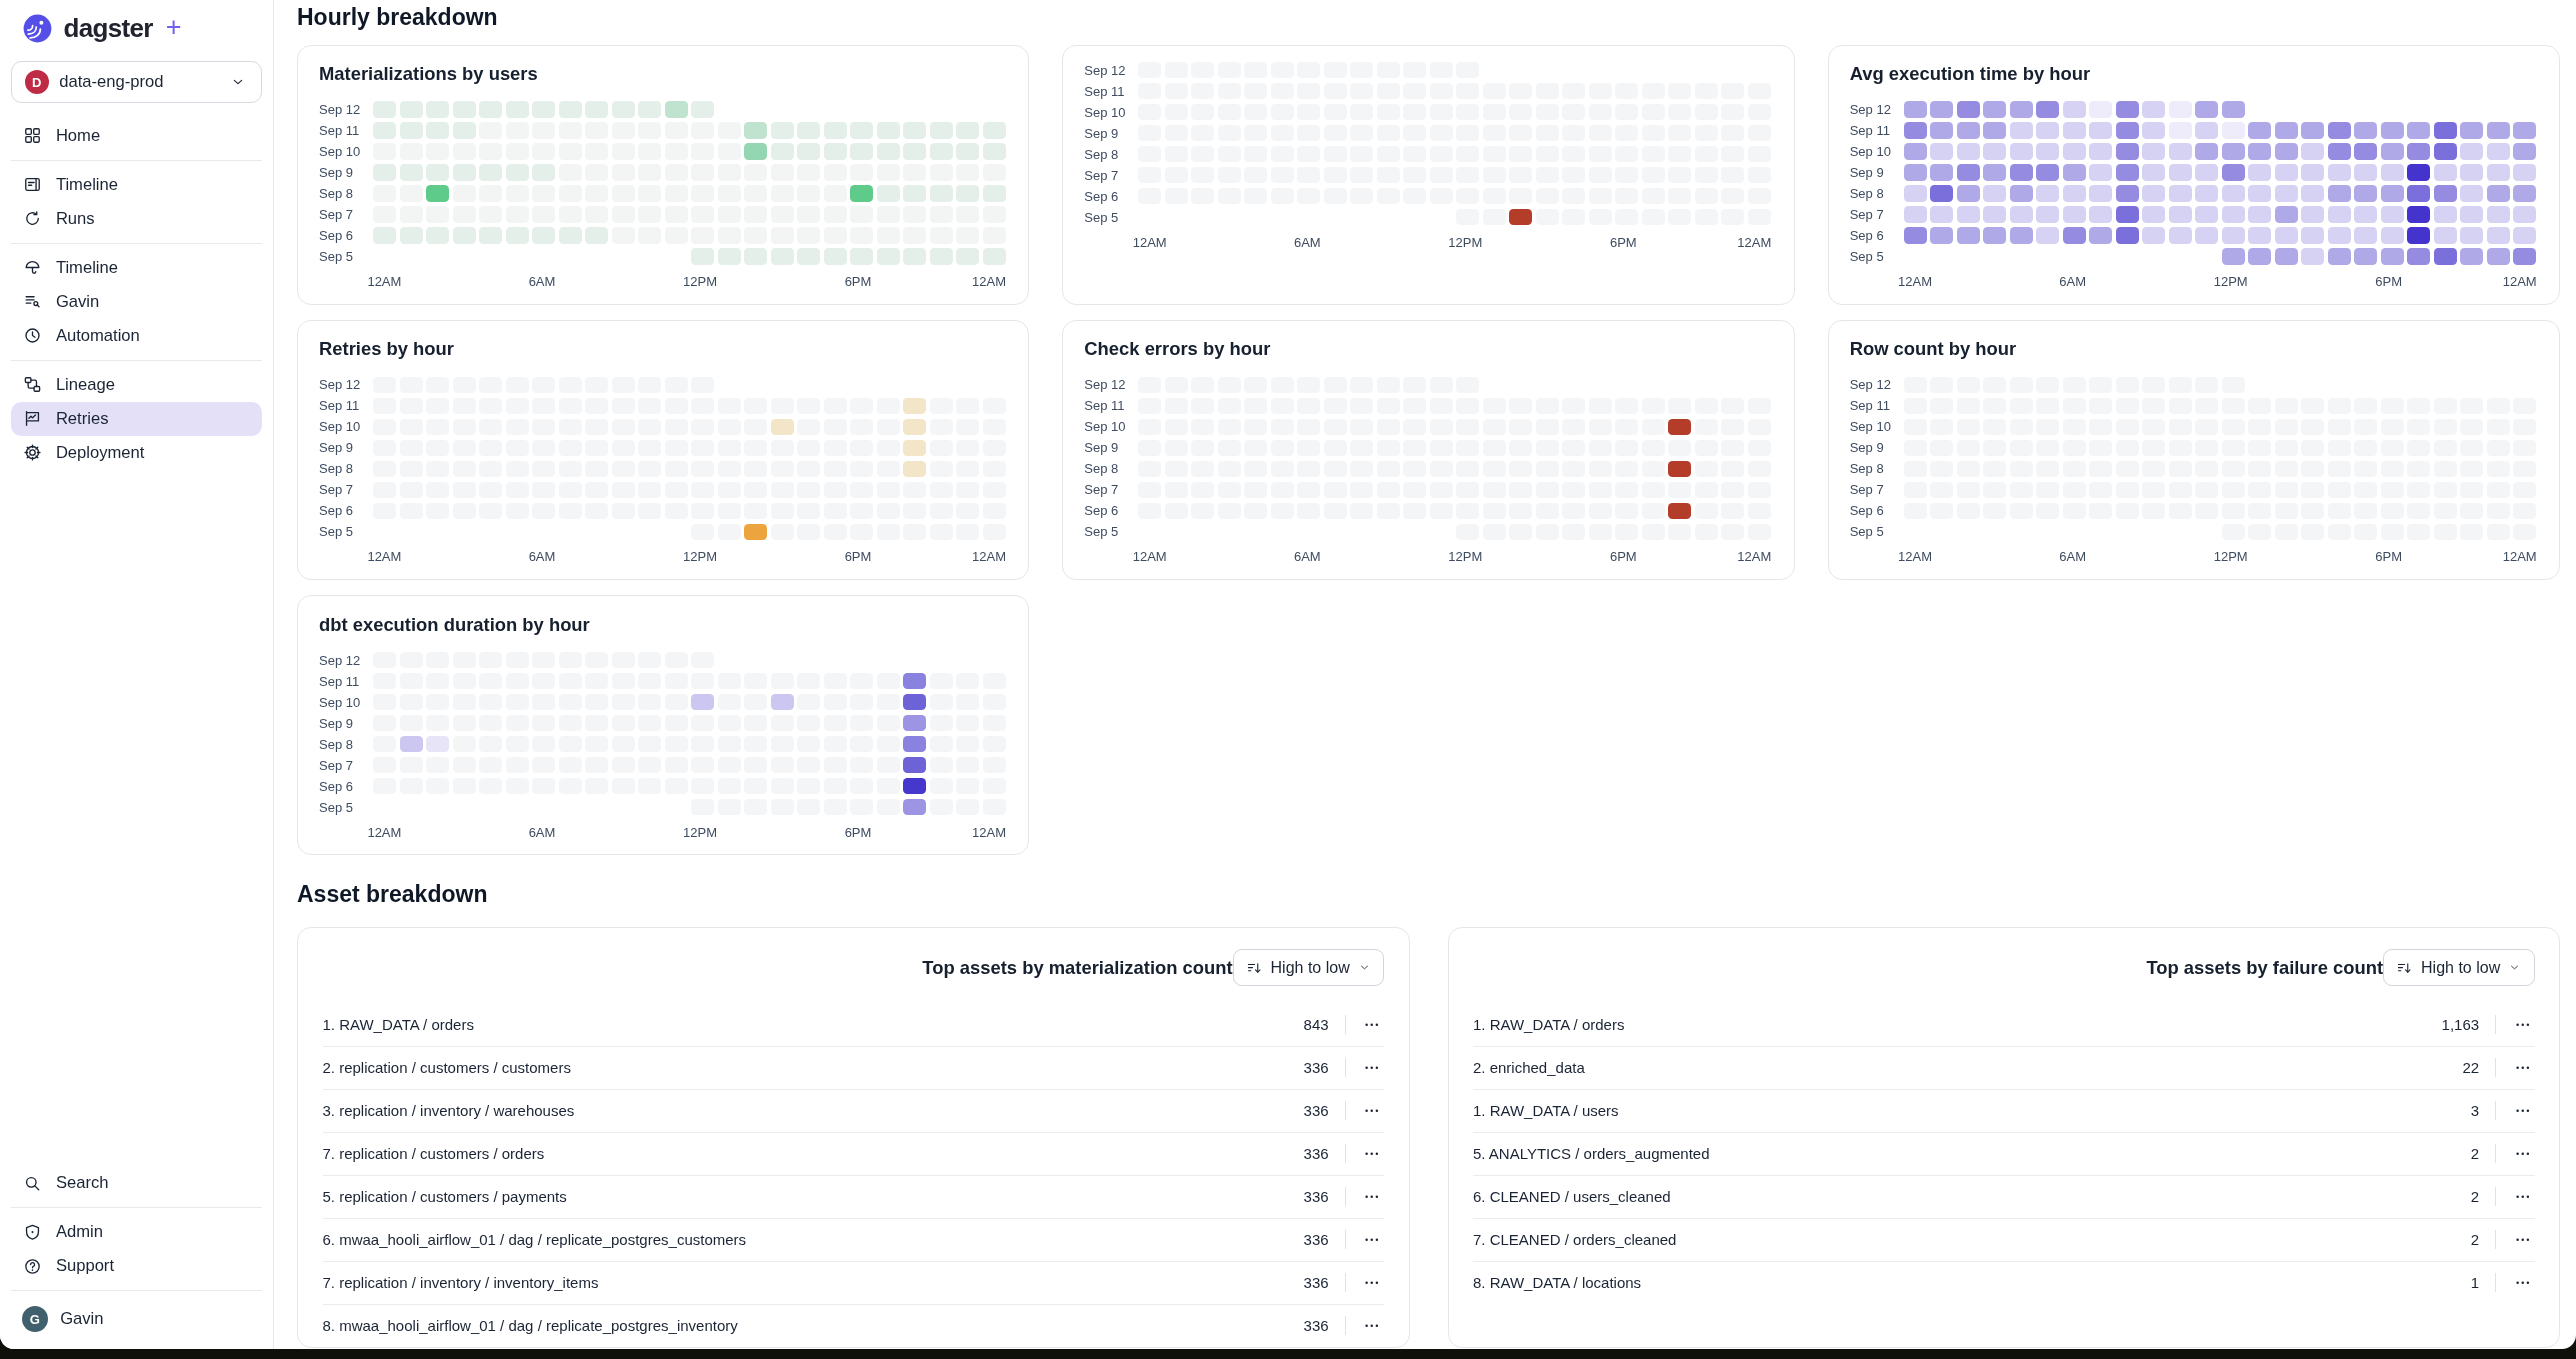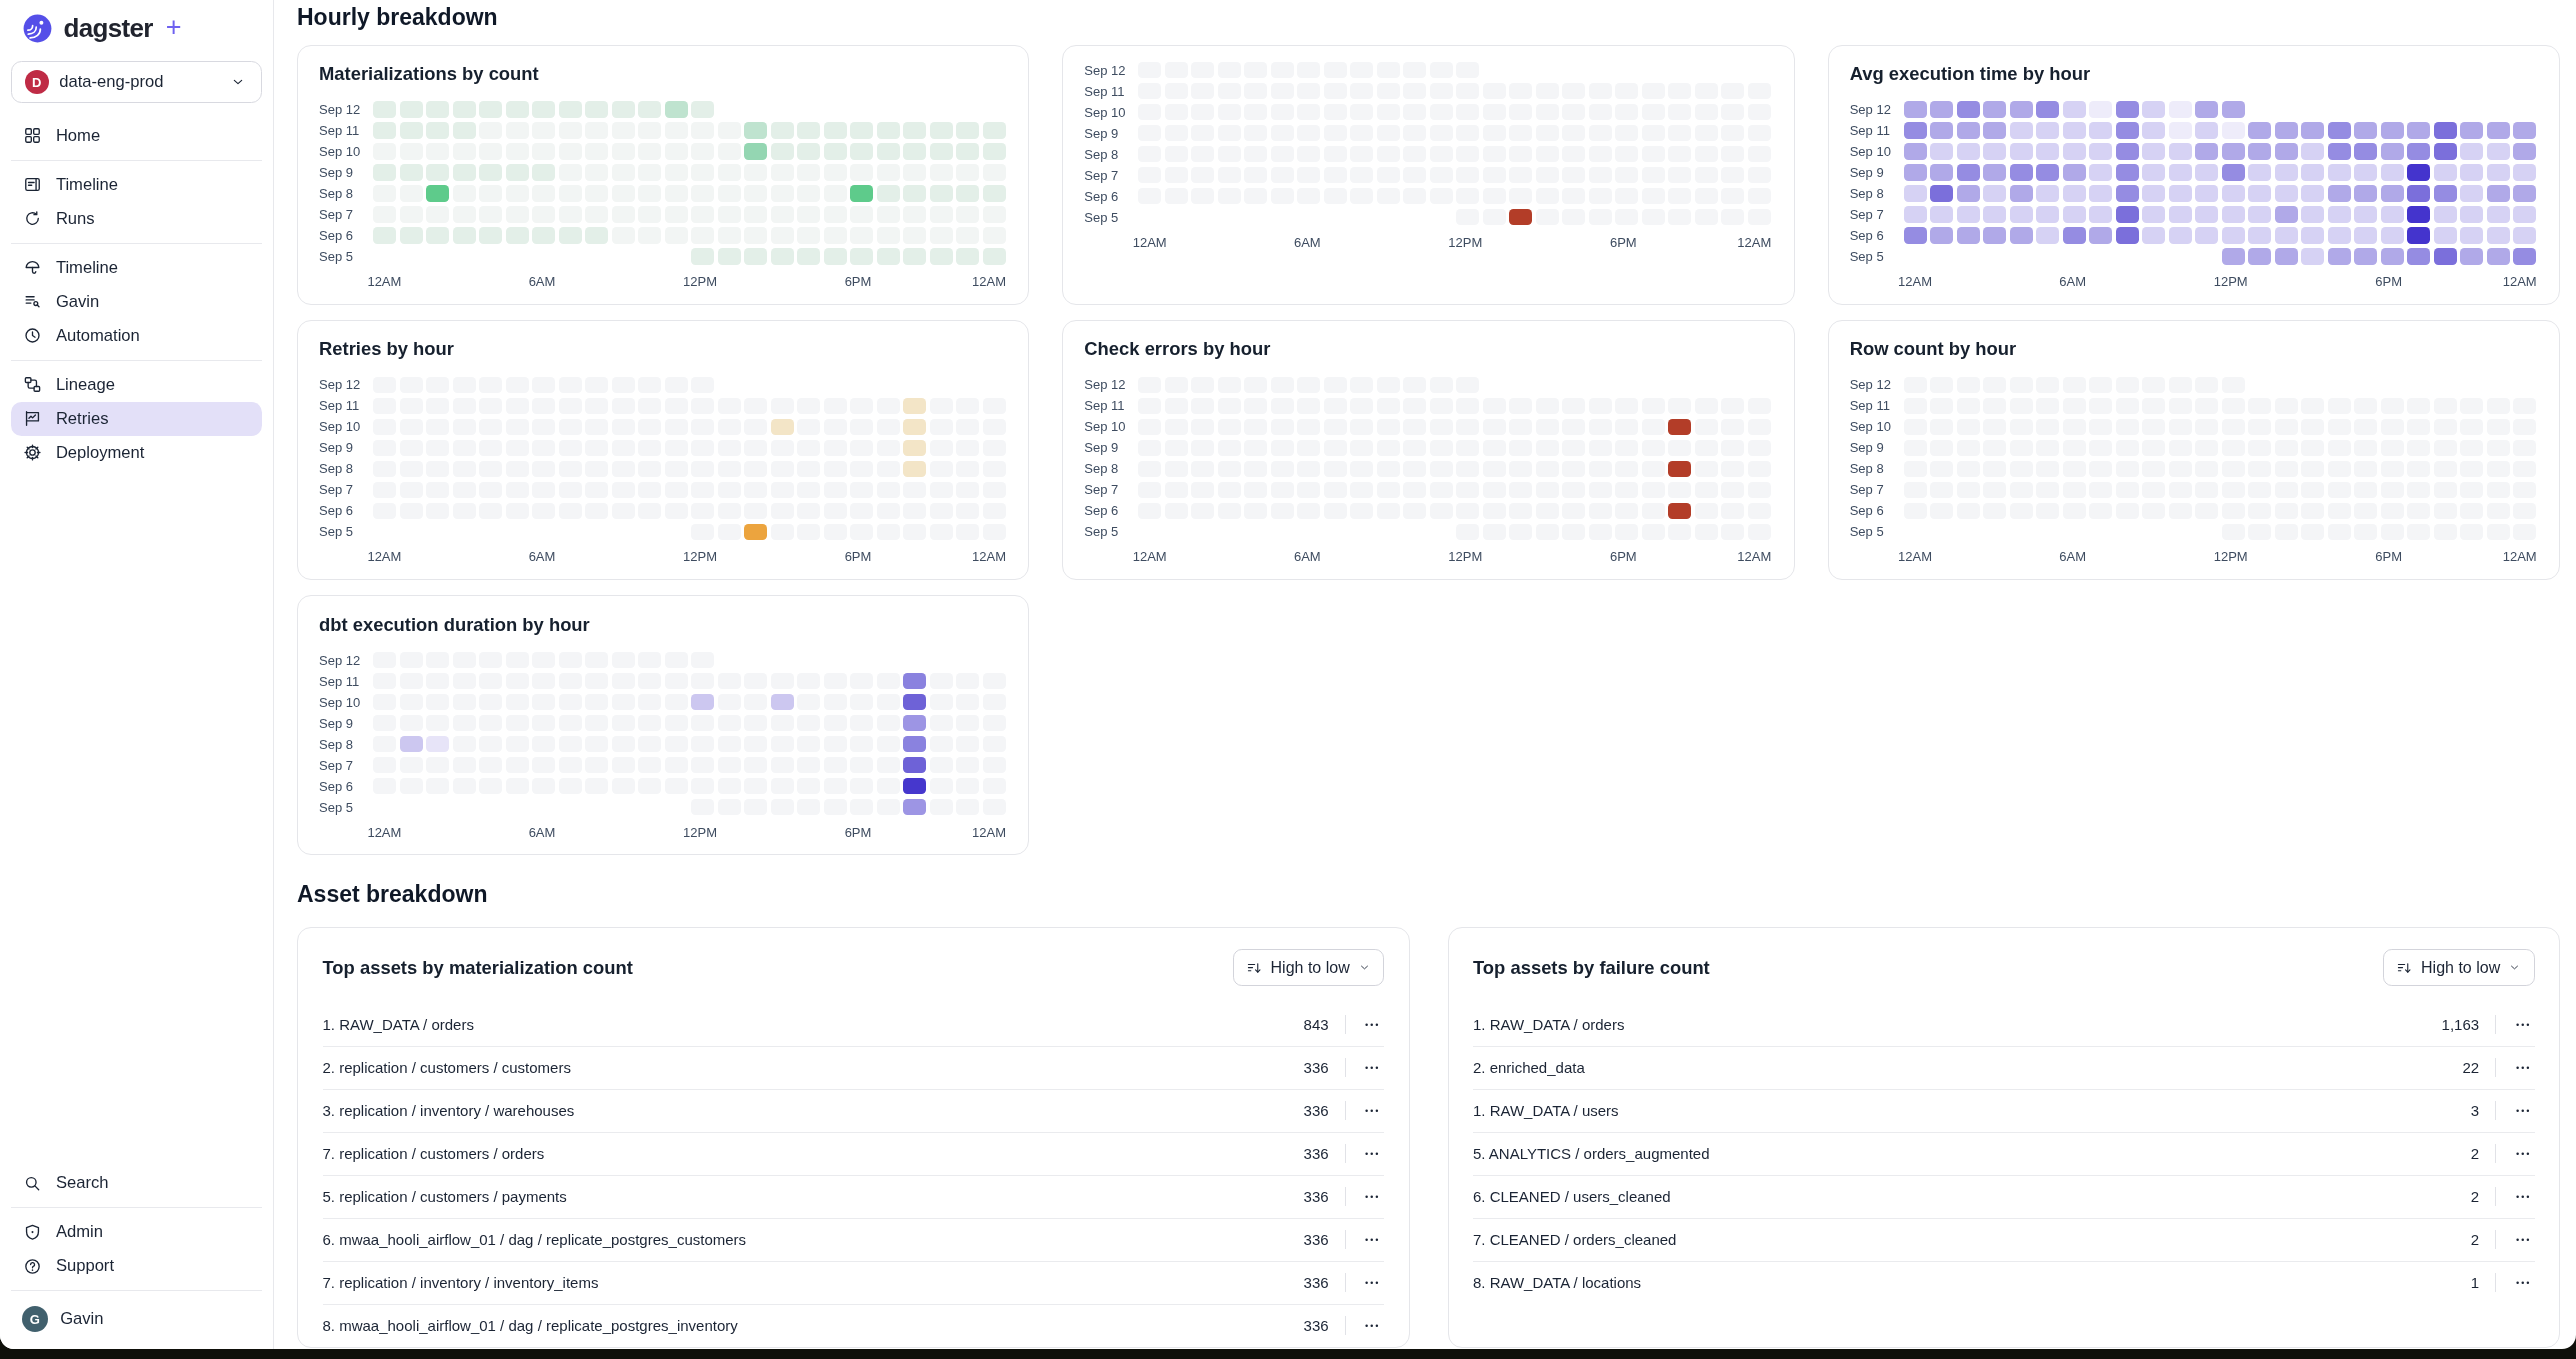--- a/index.html
+++ b/index.html
@@ -35,21 +35,21 @@
   .hm-label{width:54px;min-width:54px;font-size:13px;color:#3e4c60;}
   .hm-cells{display:flex;gap:3.5px;}
   .hm-cell{width:23px;height:16.6px;border-radius:4.4px;}
   .hm-axis{position:relative;height:21px;margin-left:54px;margin-top:5.3px;}
   .hm-axis span{position:absolute;top:1.8px;transform:translateX(-50%);font-size:13px;color:#3e4c60;white-space:nowrap;}
 
   
   .asset-title{margin-top:26px;}
   .tbl-grid{display:grid;grid-template-columns:1fr 1fr;gap:38px;margin-top:19px;}
   .tcard{border:0.9px solid #e5e6ea;border-radius:14px;padding:17.5px 24.5px 0;background:#fff;box-sizing:border-box;}
-  .tcard-head{display:flex;align-items:center;justify-content:space-between;margin-top:3.5px;}
+  .tcard-head{display:flex;align-items:center;justify-content:flex-end;margin-top:3.5px;}
   .tcard-title{font-size:18.4px;font-weight:700;color:#16202e;}
   .sort-btn{display:flex;align-items:center;gap:8px;height:37px;padding:0 12.3px;border:0.9px solid #d3d4db;border-radius:8.8px;background:#fff;font-size:16px;color:#1b2434;font-family:inherit;cursor:pointer;}
   .sort-btn svg{stroke:#1b2434;fill:none;stroke-width:1.6;stroke-linecap:round;stroke-linejoin:round;}
   .trows{margin-top:17.5px;}
   .trow{display:flex;align-items:center;height:42px;border-bottom:0.9px solid #eaebee;cursor:pointer;}
   .trow:last-child{border-bottom:none;}
   .tname{font-size:15px;color:#1b2434;flex:1;white-space:nowrap;overflow:hidden;text-overflow:ellipsis;}
   .tcount{font-size:15px;color:#1b2434;min-width:61px;text-align:right;}
   .tsep{width:0.9px;height:19px;background:#e1e2e7;margin:0 14px 0 16px;}
   .tmenu{border:none;background:none;padding:1.8px 3.5px;cursor:pointer;display:flex;align-items:center;}
@@ -215,21 +215,21 @@
         <span>Gavin</span>
       </div>
     </div>
   </div>
 
   <div class="main">
     <h1 class="section-title">Hourly breakdown</h1>
 
     <div class="hm-grid">
       <div class="card">
-        <div class="card-title">Materializations by count</div>
+        <div class="card-title">Materializations by users</div>
         <div class="hm">
             <div class="hm-row">
               <div class="hm-label">Sep 12</div>
               <div class="hm-cells">
                 <div class="hm-cell" style="background: rgb(227, 239, 232);"></div>
                 <div class="hm-cell" style="background: rgb(227, 239, 232);"></div>
                 <div class="hm-cell" style="background: rgb(227, 239, 232);"></div>
                 <div class="hm-cell" style="background: rgb(227, 239, 232);"></div>
                 <div class="hm-cell" style="background: rgb(227, 239, 232);"></div>
                 <div class="hm-cell" style="background: rgb(227, 239, 232);"></div>

